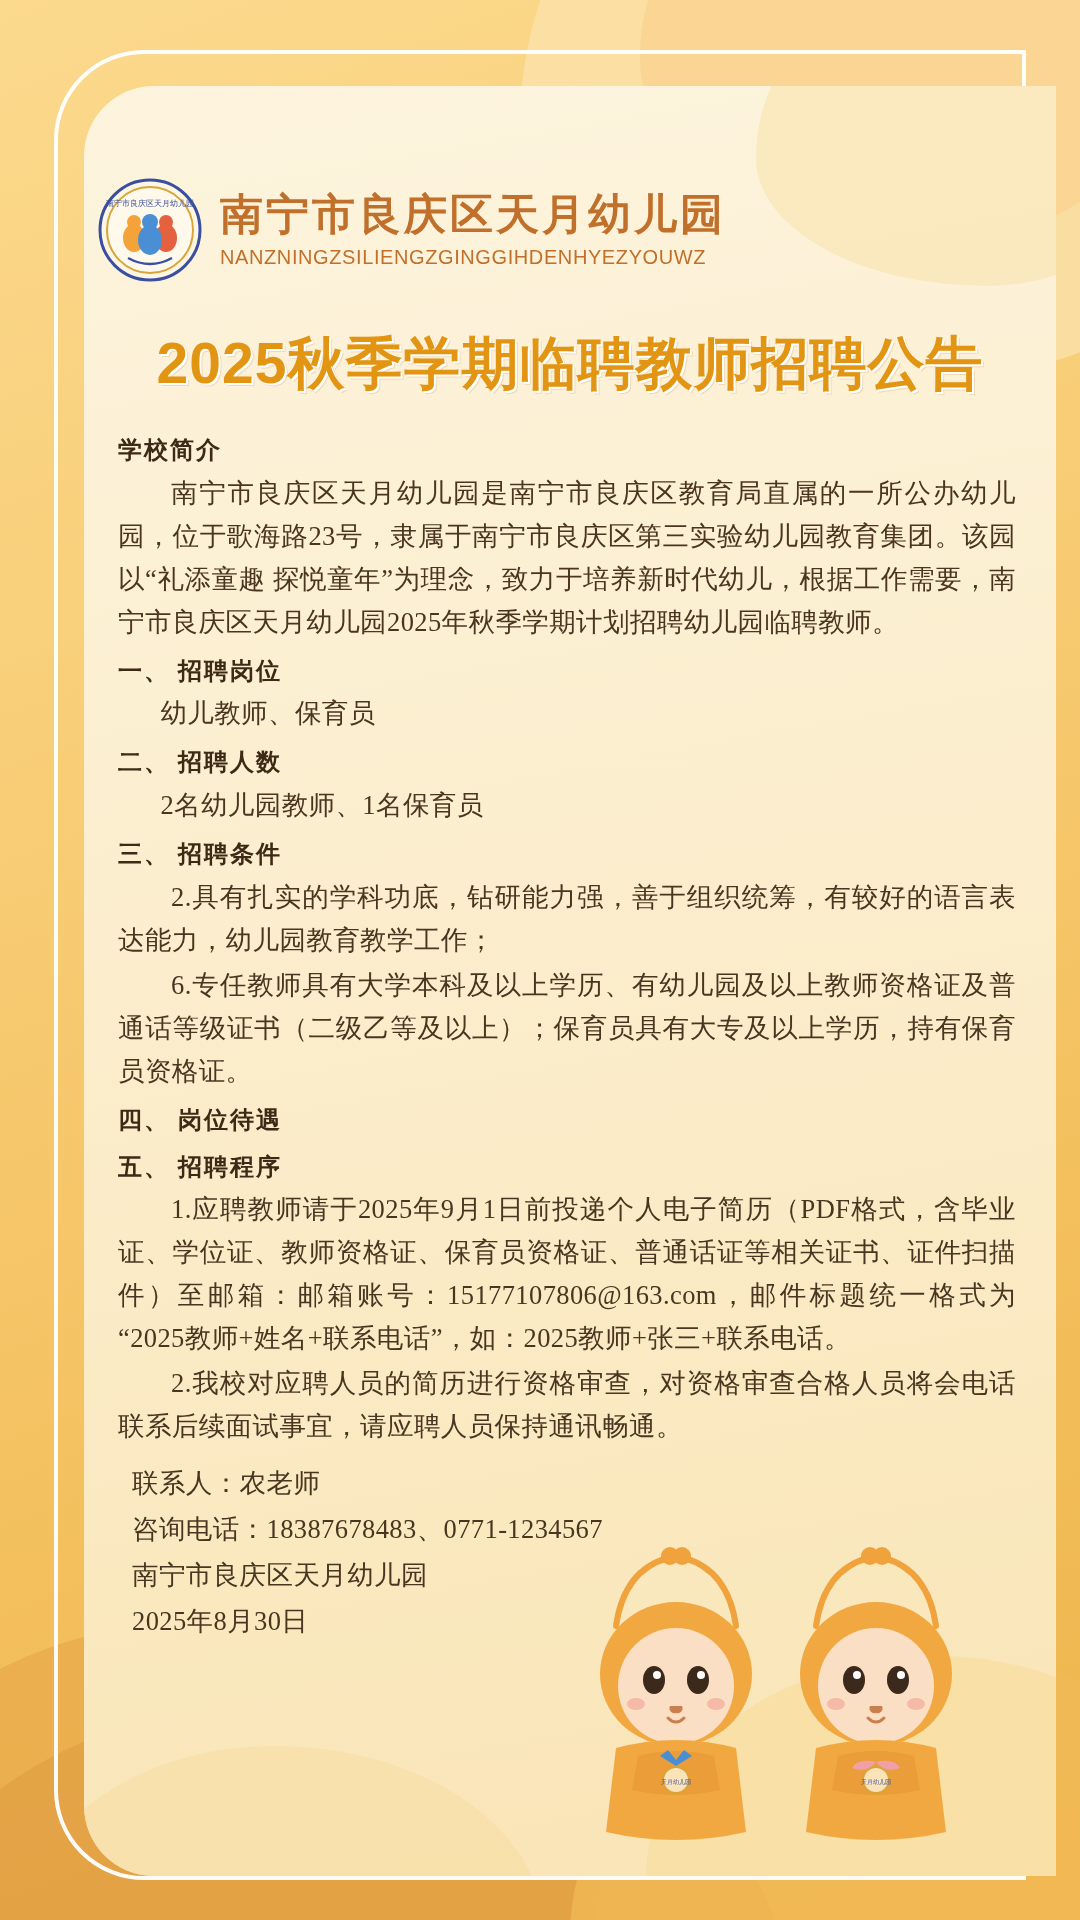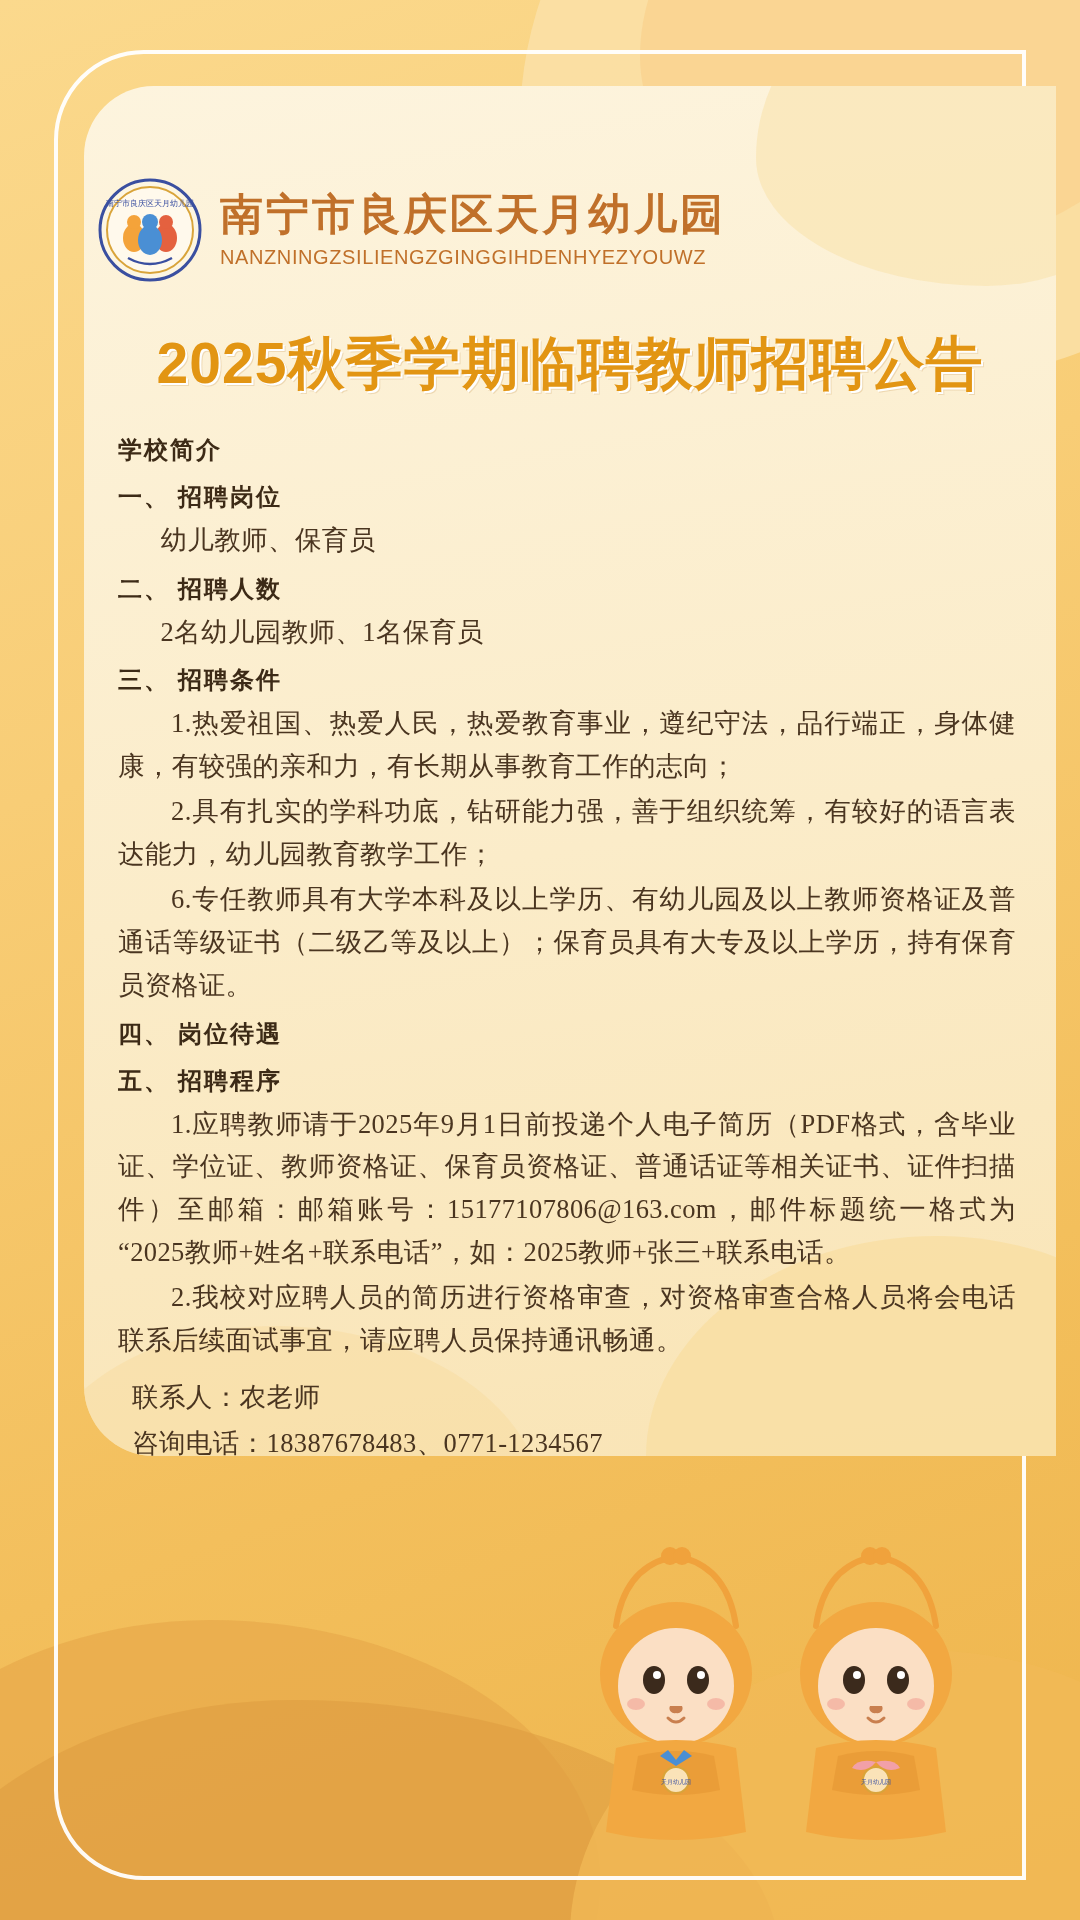--- a/index.html
+++ b/index.html
@@ -85,21 +85,21 @@
     box-sizing: border-box;
     opacity: .95;
   }
 
   
   .card {
     position: absolute;
     left: 84px;
     top: 86px;
     width: 972px;
-    height: 1370px;
+    height: 1790px;
     background: linear-gradient(170deg, #fdf4de 0%, #fbecc9 55%, #f9e4b5 100%);
     border-radius: 70px 0 0 70px;
     box-sizing: border-box;
     overflow: hidden;
   }
   .card-blob-a {
     position: absolute;
     right: -120px;
     top: -120px;
     width: 420px;
@@ -263,29 +263,29 @@
           <div class="school-cn">南宁市良庆区天月幼儿园</div>
           <div class="school-en">NANZNINGZSILIENGZGINGGIHDENHYEZYOUWZ</div>
         </div>
       </div>
 
       <h1 class="title">2025秋季学期临聘教师招聘公告</h1>
 
       <div class="body-text">
 
         <div class="sec-head first">学校简介</div>
+        <div class="para">南宁市良庆区天月幼儿园是南宁市良庆区教育局直属的一所公办幼儿园，位于歌海路23号，隶属于南宁市良庆区第三实验幼儿园教育集团。该园以“礼添童趣 探悦童年”为理念，致力于培养新时代幼儿，根据工作需要，南宁市良庆区天月幼儿园2025年秋季学期计划招聘幼儿园临聘教师。</div>
 
         <div class="sec-head">一、 招聘岗位</div>
         <div class="sub">幼儿教师、保育员</div>
 
         <div class="sec-head">二、 招聘人数</div>
         <div class="sub">2名幼儿园教师、1名保育员</div>
 
         <div class="sec-head">三、 招聘条件</div>
-        <div class="para">1.热爱祖国、热爱人民，热爱教育事业，遵纪守法，品行端正，身体健康，有较强的亲和力，有长期从事教育工作的志向；</div>
         <div class="para">2.具有扎实的学科功底，钻研能力强，善于组织统筹，有较好的语言表达能力，幼儿园教育教学工作；</div>
         <div class="para">6.专任教师具有大学本科及以上学历、有幼儿园及以上教师资格证及普通话等级证书（二级乙等及以上）；保育员具有大专及以上学历，持有保育员资格证。</div>
 
         <div class="sec-head">四、 岗位待遇</div>
 
         <div class="sec-head">五、 招聘程序</div>
         <div class="para">1.应聘教师请于2025年9月1日前投递个人电子简历（PDF格式，含毕业证、学位证、教师资格证、保育员资格证、普通话证等相关证书、证件扫描件）至邮箱：邮箱账号：15177107806@163.com，邮件标题统一格式为“2025教师+姓名+联系电话”，如：2025教师+张三+联系电话。</div>
         <div class="para">2.我校对应聘人员的简历进行资格审查，对资格审查合格人员将会电话联系后续面试事宜，请应聘人员保持通讯畅通。</div>
 
         <div class="contact-block">

